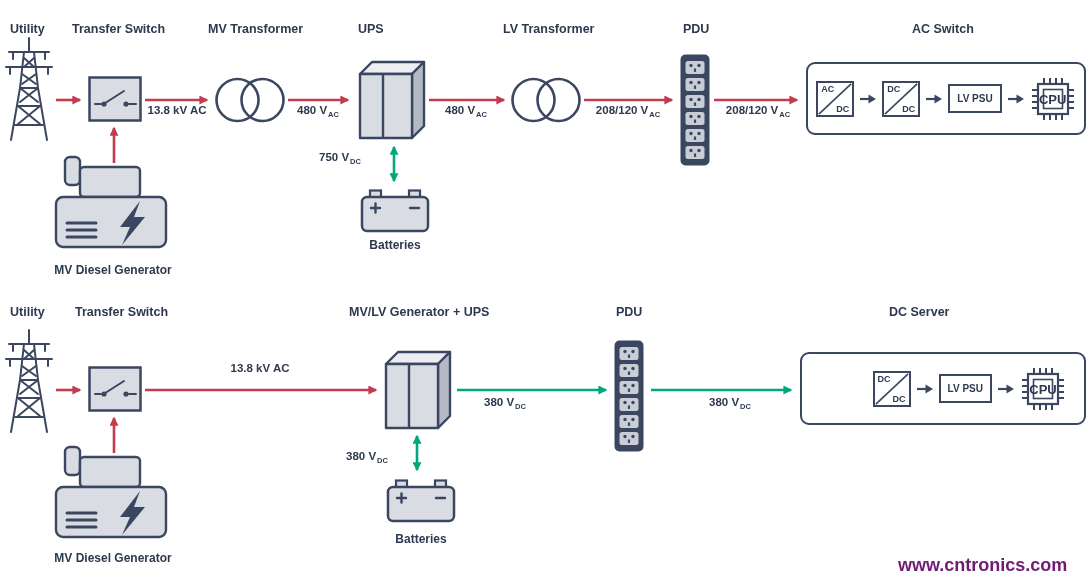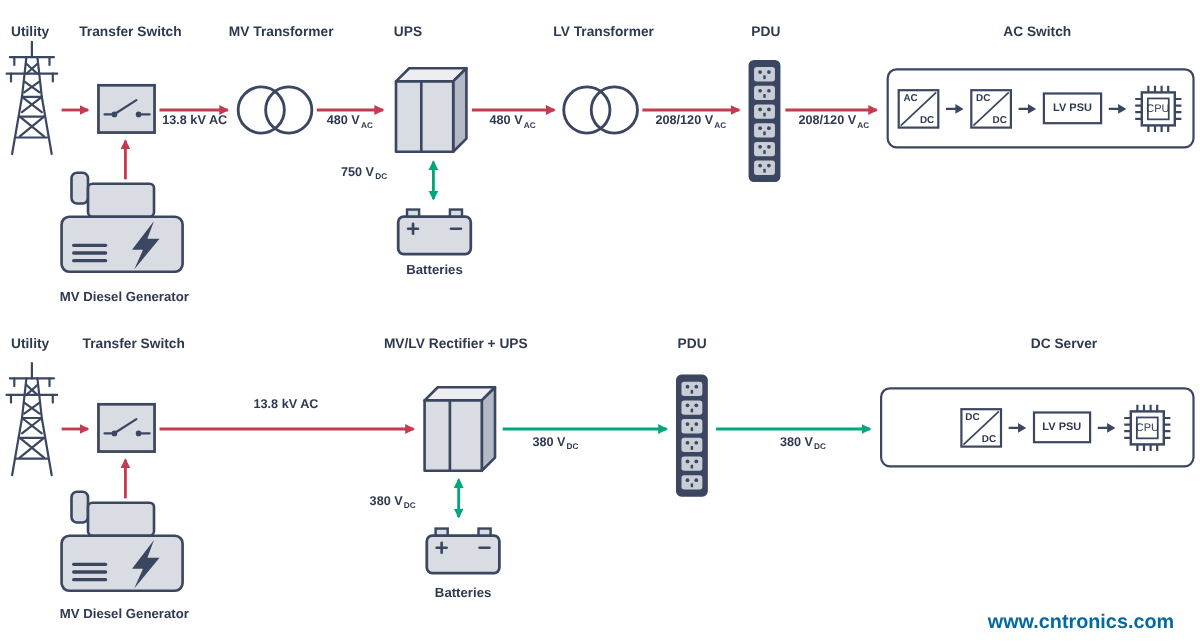--- a/index.html
+++ b/index.html
@@ -1,40 +1,40 @@
 <!DOCTYPE html>
 <html><head>
 <meta charset="utf-8">
 <style>
   *{margin:0;padding:0;box-sizing:border-box}
   body{background:#fff;font-family:"Liberation Sans",sans-serif;color:#2e3950}
   #canvas{position:relative;width:1091px;height:585px;background:#fff;overflow:hidden}
   .hdr{position:absolute;font-weight:700;font-size:12.5px;white-space:nowrap;color:#2e3950}
   .vlabel{position:absolute;font-weight:700;font-size:11.5px;white-space:nowrap;text-align:center;color:#2e3950}
-  .vlabel.right{text-align:left}
+  .vlabel.right{text-align:center}
   .vlabel .sub{font-size:7.5px;position:relative;top:3px;margin-left:1px}
   .lbl{position:absolute;font-weight:700;font-size:12px;text-align:center;color:#2e3950;white-space:nowrap}
   .iconwrap{position:absolute;line-height:0}
   #arrows{position:absolute;left:0;top:0;pointer-events:none}
   #arrows .ac{stroke:#c23b4f;stroke-width:2.6;fill:none}
   #arrows .dc{stroke:#00a77c;stroke-width:2.6;fill:none}
   .server{position:absolute;border:2.5px solid #3b4660;border-radius:9px;background:#fff;display:flex;align-items:center;justify-content:center;gap:5px}
   .server.right{justify-content:flex-end;padding-right:18px}
   .conv{position:relative;width:38px;height:36px;border:2px solid #3b4660;background:#fff;flex:0 0 auto}
   .conv svg{position:absolute;left:0;top:0;width:100%;height:100%}
   .conv svg line{stroke:#3b4660;stroke-width:1.8}
   .conv .tl{position:absolute;top:1px;left:3px;font-size:9px;font-weight:700}
   .conv .br{position:absolute;bottom:1px;right:3px;font-size:9px;font-weight:700}
   .psu{border:2px solid #3b4660;background:#fff;font-size:10px;font-weight:700;padding:7px 7px;white-space:nowrap;flex:0 0 auto}
   .cpu{position:relative;width:46px;height:46px;flex:0 0 auto}
-  .cpu > span{position:absolute;left:50%;top:50%;transform:translate(-50%,-50%);font-size:10px;font-weight:400}
+  .cpu > span{position:absolute;left:50%;top:50%;transform:translate(-50%,-50%);font-size:13px;font-weight:700}
   .inarrow{flex:0 0 auto}
   .inarrow line{stroke:#3b4660;stroke-width:2.2}
   .inarrow path{fill:#3b4660}
-  .watermark{position:absolute;font-weight:700;font-size:18px;color:#0369a1;white-space:nowrap}
+  .watermark{position:absolute;font-weight:700;font-size:18px;color:#701a75;white-space:nowrap}
 </style>
 </head>
 <body>
 
 <svg width="0" height="0" style="position:absolute" aria-hidden="true">
   <defs>
     <symbol id="sym-tower" viewBox="0 0 50 108">
       <g fill="none" stroke="#3b4660" stroke-width="2" stroke-linecap="round" stroke-linejoin="round">
         <line x1="25" y1="2" x2="25" y2="16"></line>
         <line x1="5" y1="16" x2="45" y2="16"></line>
@@ -241,23 +241,23 @@
     <div class="cpu">
       <svg width="46" height="46">
           <use href="#sym-cpu"></use>
         </svg>
       <span>CPU</span>
     </div>
   </div>
 
   <div class="hdr" style="left:10px;top:305px">Utility</div>
   <div class="hdr" style="left:75px;top:305px">Transfer Switch</div>
-  <div class="hdr" style="left:349px;top:305px">MV/LV Rectifier + UPS</div>
+  <div class="hdr" style="left:349px;top:305px">MV/LV Generator + UPS</div>
   <div class="hdr" style="left:616px;top:305px">PDU</div>
-  <div class="hdr" style="left:937px;top:305px">DC Server</div>
+  <div class="hdr" style="left:889px;top:305px">DC Server</div>
 
   <div class="iconwrap" style="left:4px;top:328px"><svg width="50" height="108">
         <use href="#sym-tower"></use>
       </svg></div>
   <div class="iconwrap" style="left:88px;top:366px"><svg width="54" height="46">
         <use href="#sym-switch"></use>
       </svg></div>
   <div class="iconwrap" style="left:383px;top:348px"><svg width="70" height="84">
         <use href="#sym-ups"></use>
       </svg></div>

